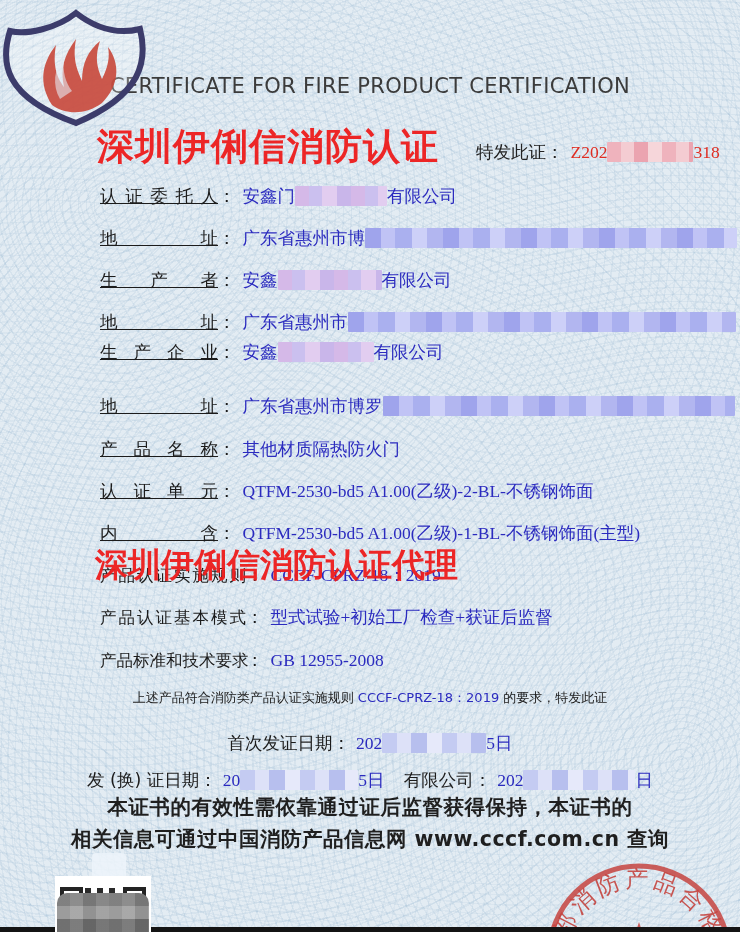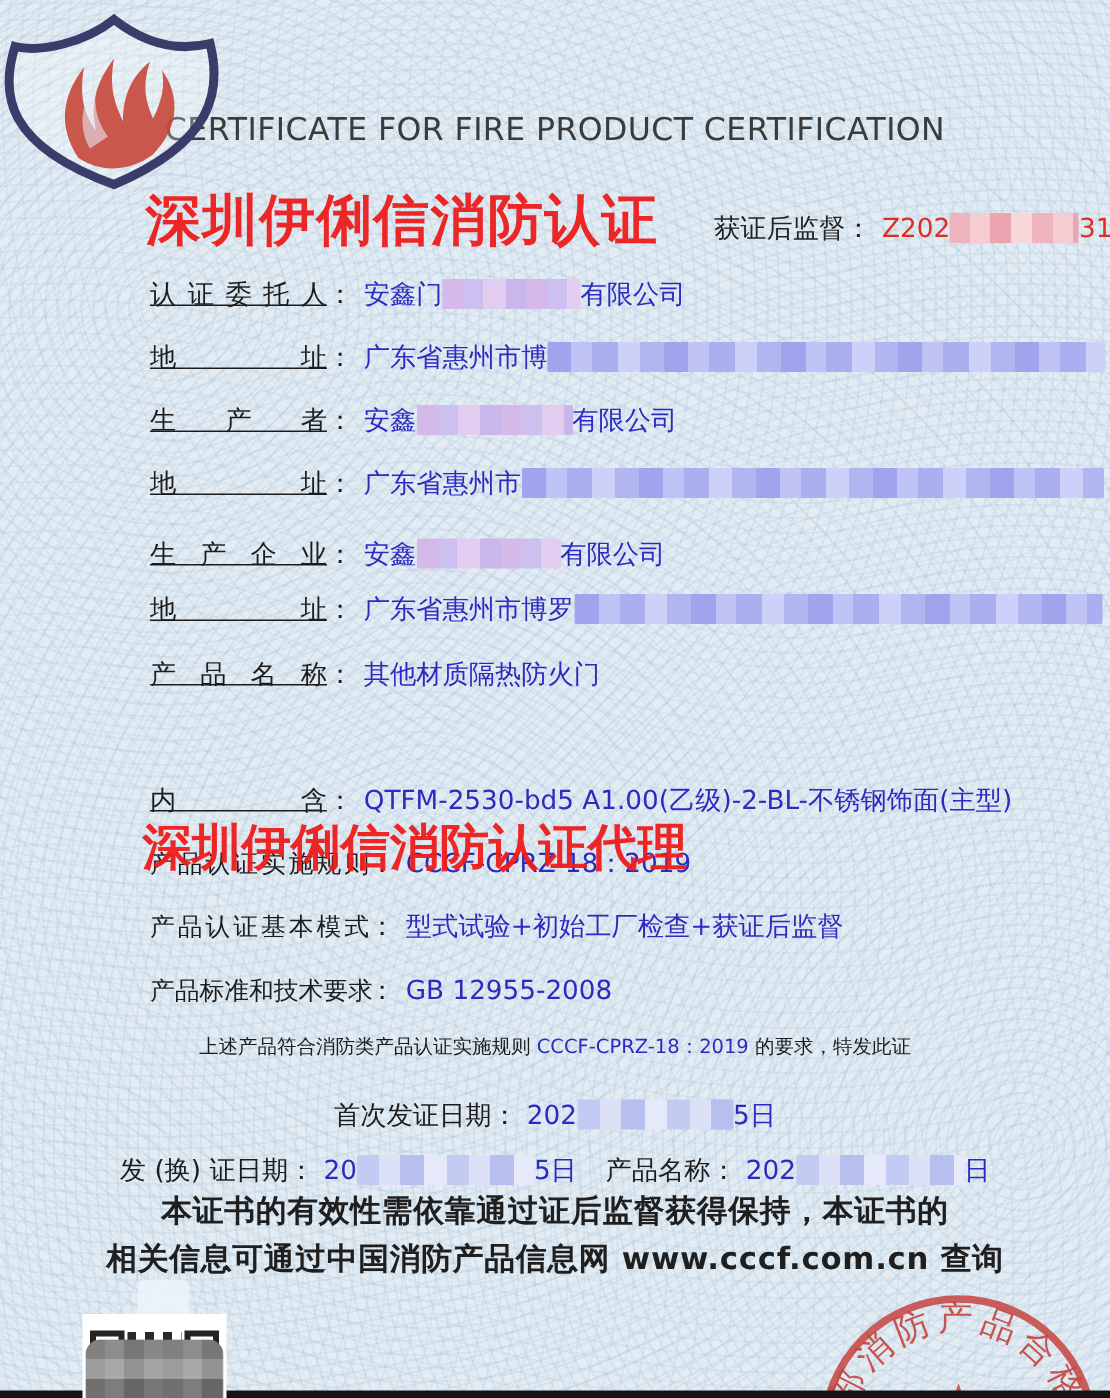--- a/index.html
+++ b/index.html
@@ -23,21 +23,21 @@
   .wm1{top:122px; left:97px; font-size:37px; letter-spacing:1px;}
   .wm2{top:543px; left:95px; font-size:33px;}
   .certno{top:140px; left:476px; font-size:17.5px; white-space:nowrap; color:#222;}
   .certno .val{color:#df2d22;}
   .row{left:100px; font-size:17.5px; white-space:nowrap; color:#1c1c1c;}
   .jl{display:inline-block; width:118px; text-align:justify; text-align-last:justify;
       -moz-text-align-last:justify; text-justify:inter-character; color:#1c1c1c;text-decoration:underline;}
   .jl-long{display:inline-block; width:146px; font-size:16.5px; text-align:justify;
       text-align-last:justify; text-justify:inter-character; color:#1c1c1c;}
   .colon{color:#1c1c1c;}
-  .val{color:#2b2bbf; margin-left:7px;}
+  .val{color:#2b2bbf; margin-left:7px;font-family:Liberation Serif, serif;}
   .center-row{left:0; width:100%; text-align:center; white-space:nowrap; color:#1c1c1c;}
   .stmt{top:689px; font-size:13px;}
   .stmt .blue{color:#2b2bbf;}
   .daterow{font-size:17.5px;}
   .daterow .val{margin-left:6px;}
   .foot{font-size:20.5px; font-weight:600; color:#1f1f1f; letter-spacing:.5px;}
   .mz{display:inline-block; height:20px; vertical-align:-4px; border-radius:1px;}
   .mz-peri{background-image:repeating-linear-gradient(90deg,#9fa4ec 0 16px,#c0c3f5 16px 30px,#aab0ef 30px 47px,#cdd0f8 47px 62px,#b2b6f0 62px 78px);}
   .mz-pinklav{background-image:repeating-linear-gradient(90deg,#d5b9e8 0 14px,#cbc0ef 14px 27px,#e2cdf0 27px 42px,#c9b6ea 42px 56px);}
   .mz-pink{background-image:repeating-linear-gradient(90deg,#efb3bd 0 14px,#f4ccd2 14px 27px,#eba4b0 27px 41px,#f6d6da 41px 55px);}
@@ -69,54 +69,57 @@
     <path d="M62,100 C48,78 52,58 66,40 C62,62 68,74 74,82 C70,64 74,50 86,34 C82,56 88,66 92,76 C92,58 98,46 110,36 C104,54 108,64 112,74 C118,62 120,52 118,42 C130,58 130,80 112,98 C96,110 76,110 62,100 Z" fill="#c8473a" opacity="0.9"></path>
     <path d="M70,94 C62,80 64,64 74,50 C72,68 76,78 82,86 Z" fill="#e6e9f2" opacity="0.6"></path>
   </svg>
 
   <div class="abs title-en">CERTIFICATE FOR FIRE PRODUCT CERTIFICATION</div>
 
   <div class="abs wm wm1">深圳伊俐信消防认证</div>
   <div class="abs wm wm2">深圳伊俐信消防认证代理</div>
 
   <div class="abs certno">
-    <span>获证后监督：</span><span class="val">Z202</span><span class="mz mz-pink w86"></span><span class="val" style="margin-left:0">318</span>
+    <span>特发此证：</span><span class="val">Z202</span><span class="mz mz-pink w86"></span><span class="val" style="margin-left:0">318</span>
   </div>
 
   <div class="abs row" style="top:184px">
     <span class="jl">认证委托人</span><span class="colon">：</span><span class="val"><span>安鑫门</span><span class="mz mz-pinklav w92"></span><span>有限公司</span></span>
   </div>
 
   <div class="abs row" style="top:226px">
     <span class="jl">地址</span><span class="colon">：</span><span class="val"><span>广东省惠州市博</span><span class="mz mz-peri w372"></span></span>
   </div>
 
   <div class="abs row" style="top:310px">
     <span class="jl">地址</span><span class="colon">：</span><span class="val"><span>广东省惠州市</span><span class="mz mz-peri w388"></span></span>
   </div>
 
   <div class="abs row" style="top:268px">
     <span class="jl">生产者</span><span class="colon">：</span><span class="val"><span>安鑫</span><span class="mz mz-pinklav w104"></span><span>有限公司</span></span>
   </div>
 
-  <div class="abs row" style="top:357px">
+  <div class="abs row" style="top:340px">
     <span class="jl">生产企业</span><span class="colon">：</span><span class="val"><span>安鑫</span><span class="mz mz-pinklav w96"></span><span>有限公司</span></span>
   </div>
 
   <div class="abs row" style="top:394px">
     <span class="jl">地址</span><span class="colon">：</span><span class="val"><span>广东省惠州市博罗</span><span class="mz mz-peri w352"></span></span>
   </div>
 
   <div class="abs row" style="top:437px">
     <span class="jl">产品名称</span><span class="colon">：</span><span class="val">其他材质隔热防火门</span>
   </div>
 
+  <div class="abs row" style="top:479px">
+    <span class="jl">认证单元</span><span class="colon">：</span><span class="val">QTFM-2530-bd5 A1.00(乙级)-2-BL-不锈钢饰面</span>
+  </div>
 
   <div class="abs row" style="top:521px">
-    <span class="jl">内含</span><span class="colon">：</span><span class="val">QTFM-2530-bd5 A1.00(乙级)-2-BL-不锈钢饰面(主型)</span>
+    <span class="jl">内含</span><span class="colon">：</span><span class="val">QTFM-2530-bd5 A1.00(乙级)-1-BL-不锈钢饰面(主型)</span>
   </div>
 
   <div class="abs row" style="top:563px">
     <span class="jl-long">产品认证实施规则</span><span class="colon">：</span><span class="val">CCCF-CPRZ-18：2019</span>
   </div>
 
   <div class="abs row" style="top:605px">
     <span class="jl-long">产品认证基本模式</span><span class="colon">：</span><span class="val">型式试验+初始工厂检查+获证后监督</span>
   </div>
 
@@ -128,21 +131,21 @@
     <span>上述产品符合消防类产品认证实施规则 </span><span class="blue">CCCF-CPRZ-18：2019</span><span> 的要求，特发此证</span>
   </div>
 
   <div class="abs center-row daterow" style="top:731px">
     <span>首次发证日期：</span><span class="val">202</span><span class="mz mz-lblue w104b"></span><span class="val" style="margin-left:0">5日</span>
   </div>
 
   <div class="abs center-row daterow" style="top:768px">
     <span>发 (换) 证日期：</span><span class="val">20</span><span class="mz mz-lblue w118"></span><span class="val" style="margin-left:0">5日</span>
     <span style="display:inline-block;width:8px"></span>
-    <span>产品名称：</span><span class="val">202</span><span class="mz mz-lblue w112"></span><span class="val" style="margin-left:0">日</span>
+    <span>有限公司：</span><span class="val">202</span><span class="mz mz-lblue w112"></span><span class="val" style="margin-left:0">日</span>
   </div>
 
   <div class="abs center-row foot" style="top:793px">本证书的有效性需依靠通过证后监督获得保持，本证书的</div>
   <div class="abs center-row foot" style="top:825px">相关信息可通过中国消防产品信息网 www.cccf.com.cn 查询</div>
 
   <div class="abs bottom-bar"></div>
 
   <div class="abs glue-tab"></div>
   <div class="abs qr">
     <div class="ftl"></div>

